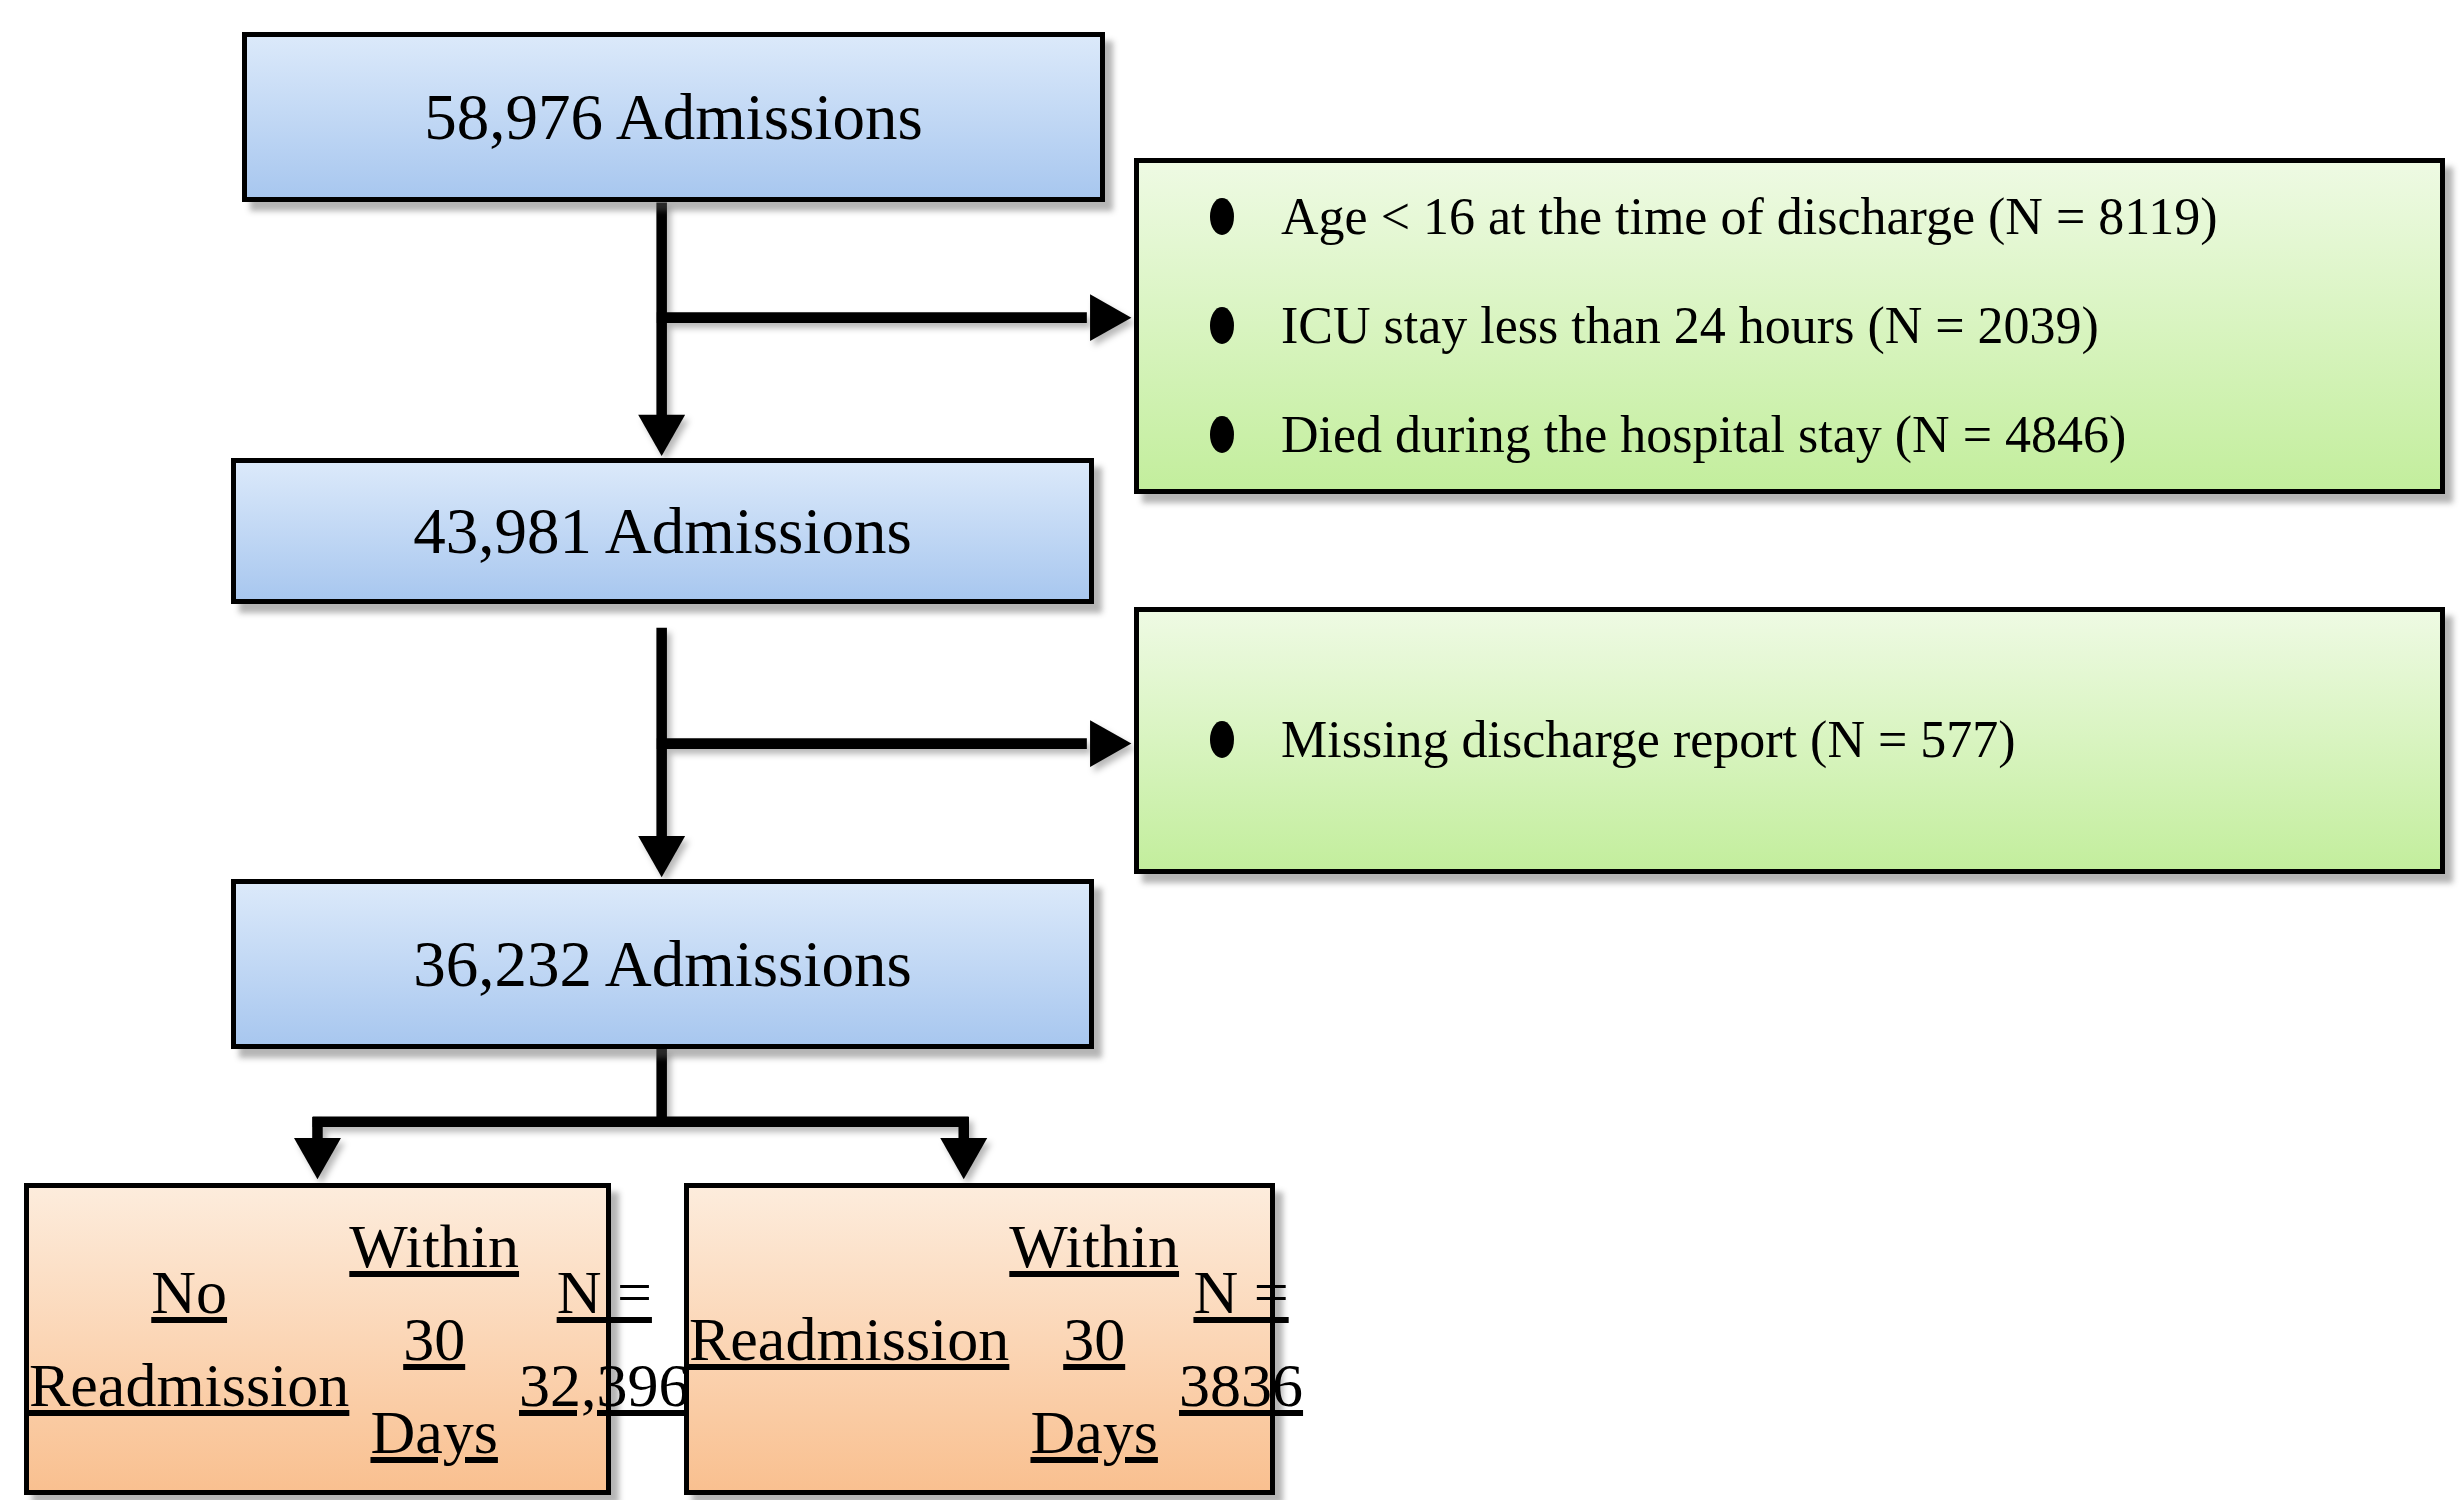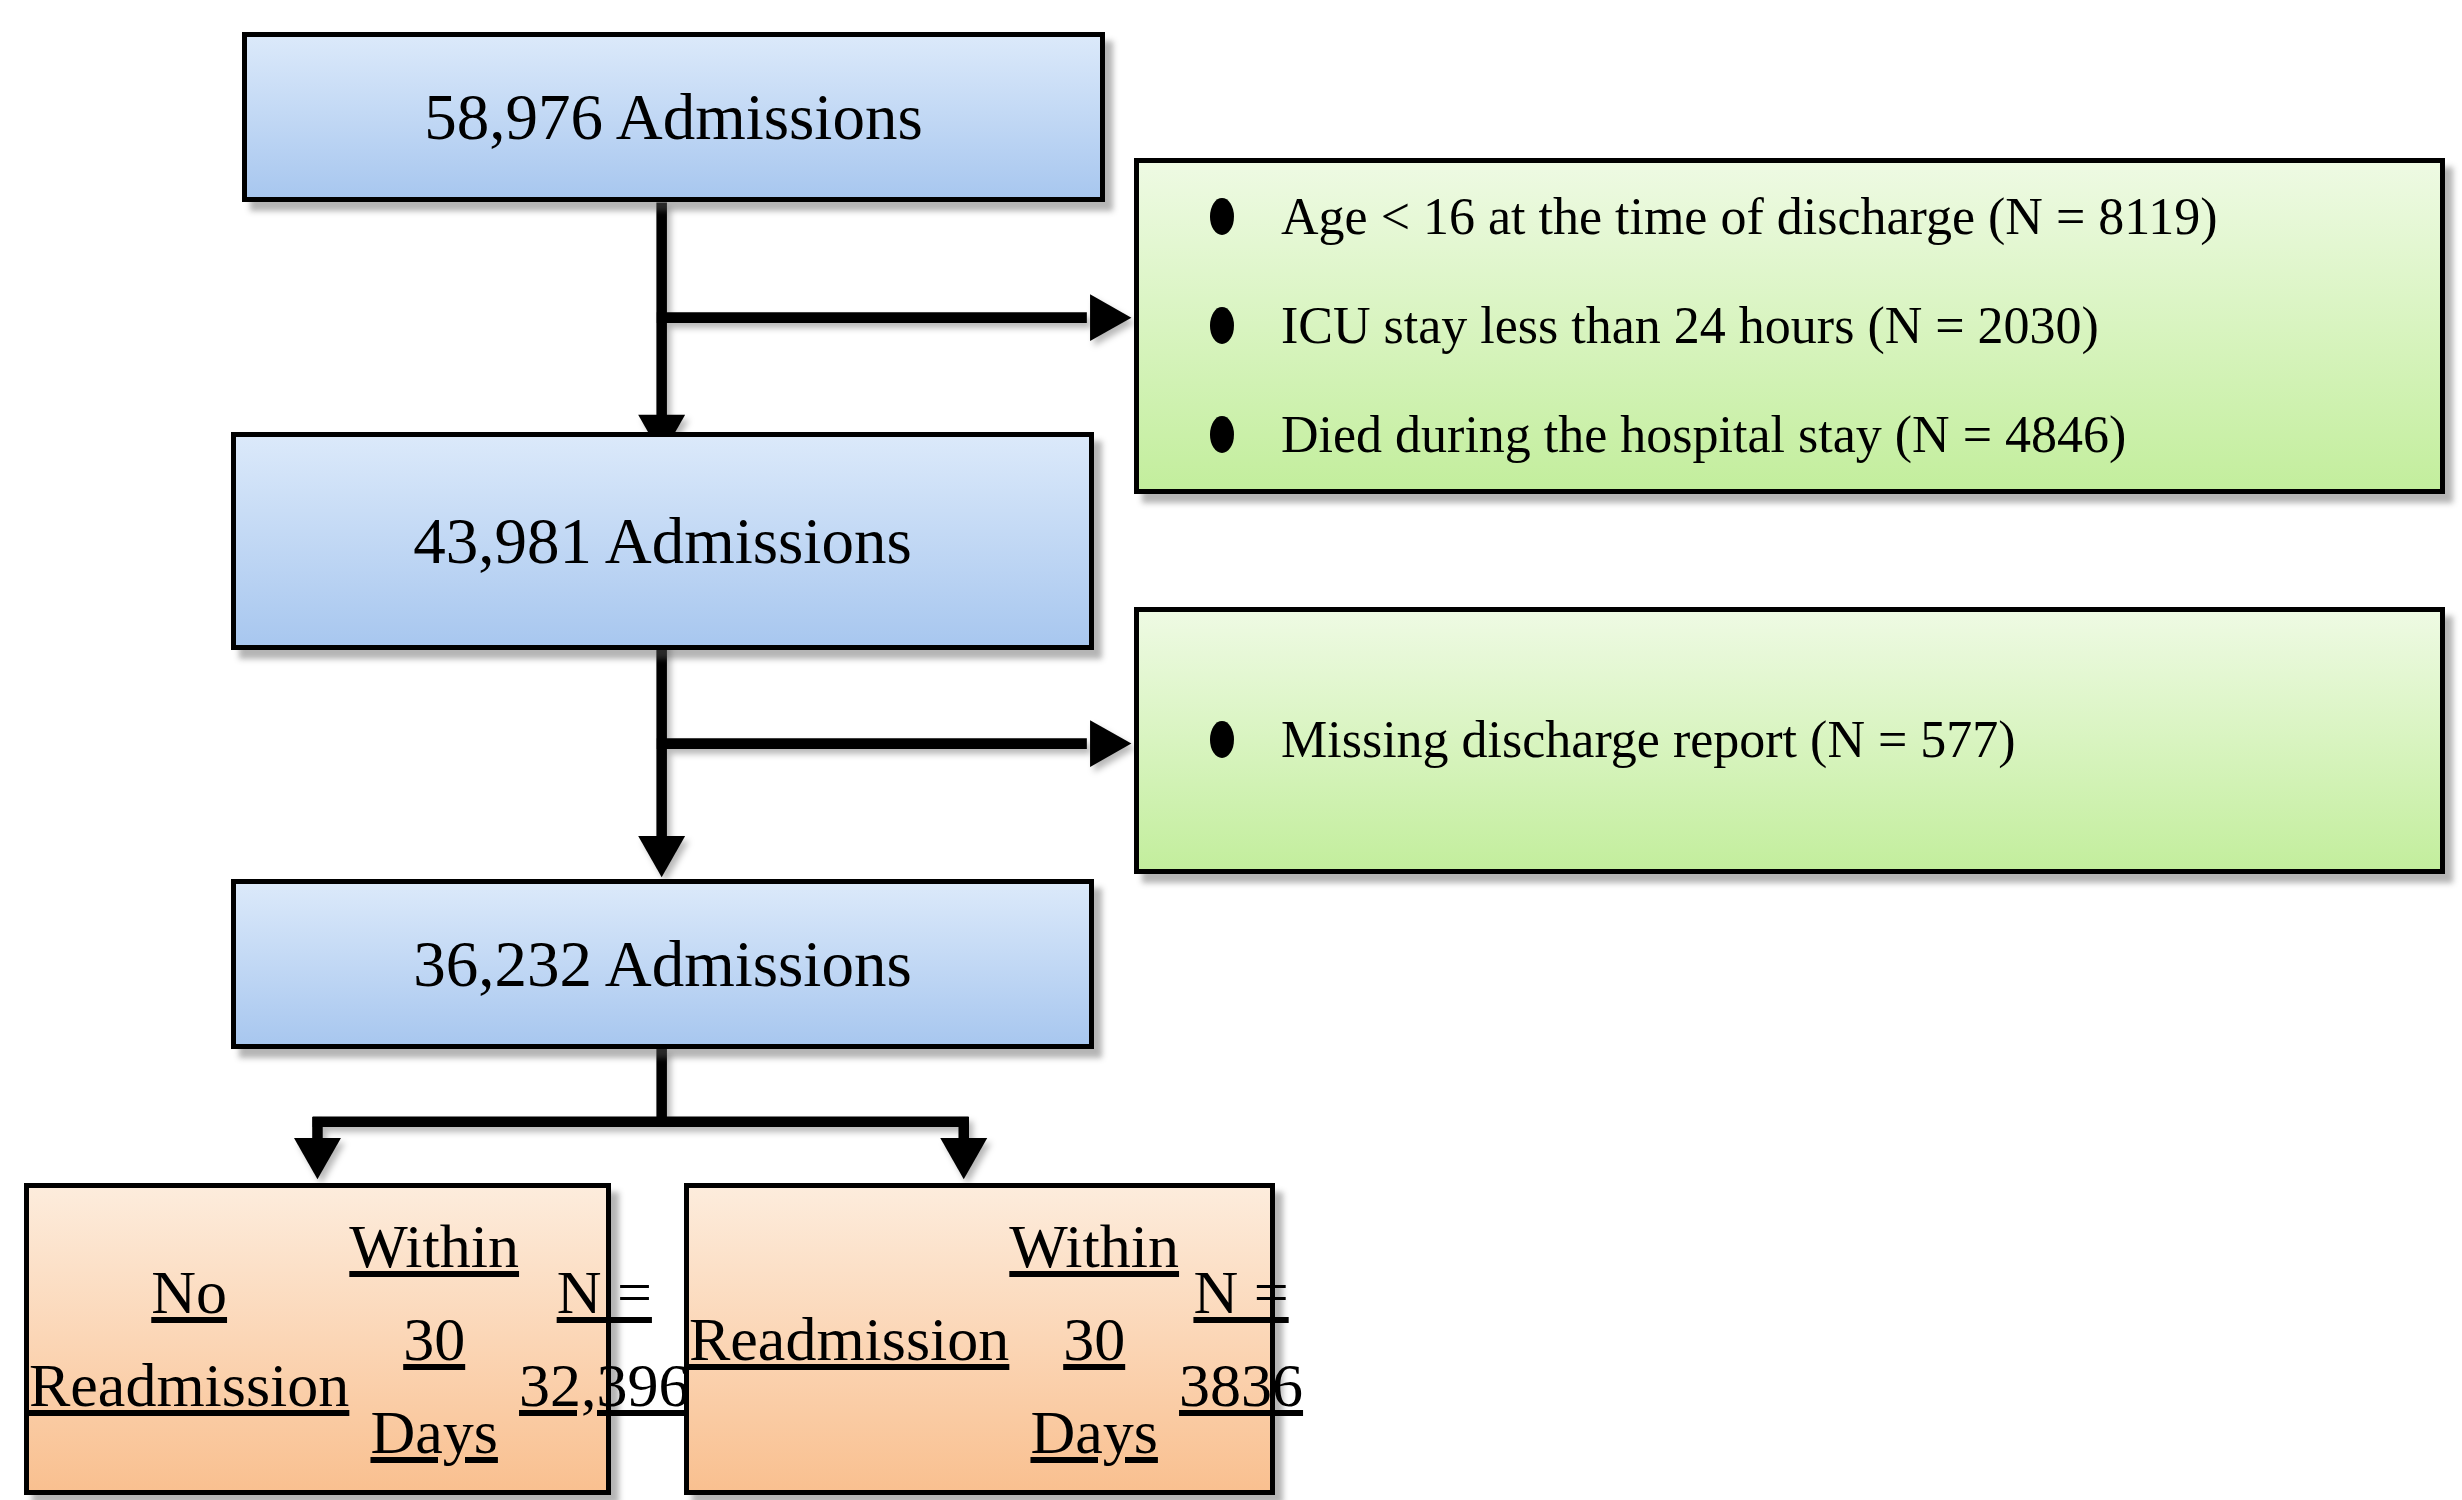--- a/index.html
+++ b/index.html
@@ -65,21 +65,21 @@
     display: inline-block;
     width: 24px;
     height: 37px;
     background: #000;
     border-radius: 50%;
     margin-right: 47px;
     flex: 0 0 auto;
   }
   
   #admissions-box-1 { left: 242px; top:   32px; width: 863px; height: 170px; }
-  #admissions-box-2 { left: 231px; top:  432px; width: 863px; height: 218px; }
+  #admissions-box-2 { left: 231px; top:  458px; width: 863px; height: 146px; }
   #admissions-box-3 { left: 231px; top: 879px; width: 863px; height: 170px; }
   #exclusion-box-1  { left: 1134px; top: 158px; width: 1311px; height: 336px; }
   #exclusion-box-2  { left: 1134px; top: 607px; width: 1311px; height: 267px; }
   #outcome-box-1    { left:  24px;  top: 1183px; width: 587px; height: 312px; }
   #outcome-box-2    { left:  684px; top: 1183px; width: 591px; height: 312px; }
 </style>
 </head>
 <body>
 
 <div class="canvas">
@@ -120,21 +120,21 @@
     <span>58,976 Admissions</span>
   </div>
 
   <div class="box green" id="exclusion-box-1">
     <div class="bullet-row">
       <span class="bullet"></span>
       <span>Age &lt; 16 at the time of discharge (N = 8119)</span>
     </div>
     <div class="bullet-row">
       <span class="bullet"></span>
-      <span>ICU stay less than 24 hours (N = 2030)</span>
+      <span>ICU stay less than 24 hours (N = 2039)</span>
     </div>
     <div class="bullet-row">
       <span class="bullet"></span>
       <span>Died during the hospital stay (N = 4846)</span>
     </div>
   </div>
 
   <div class="box blue" id="admissions-box-2">
     <span>43,981 Admissions</span>
   </div>

